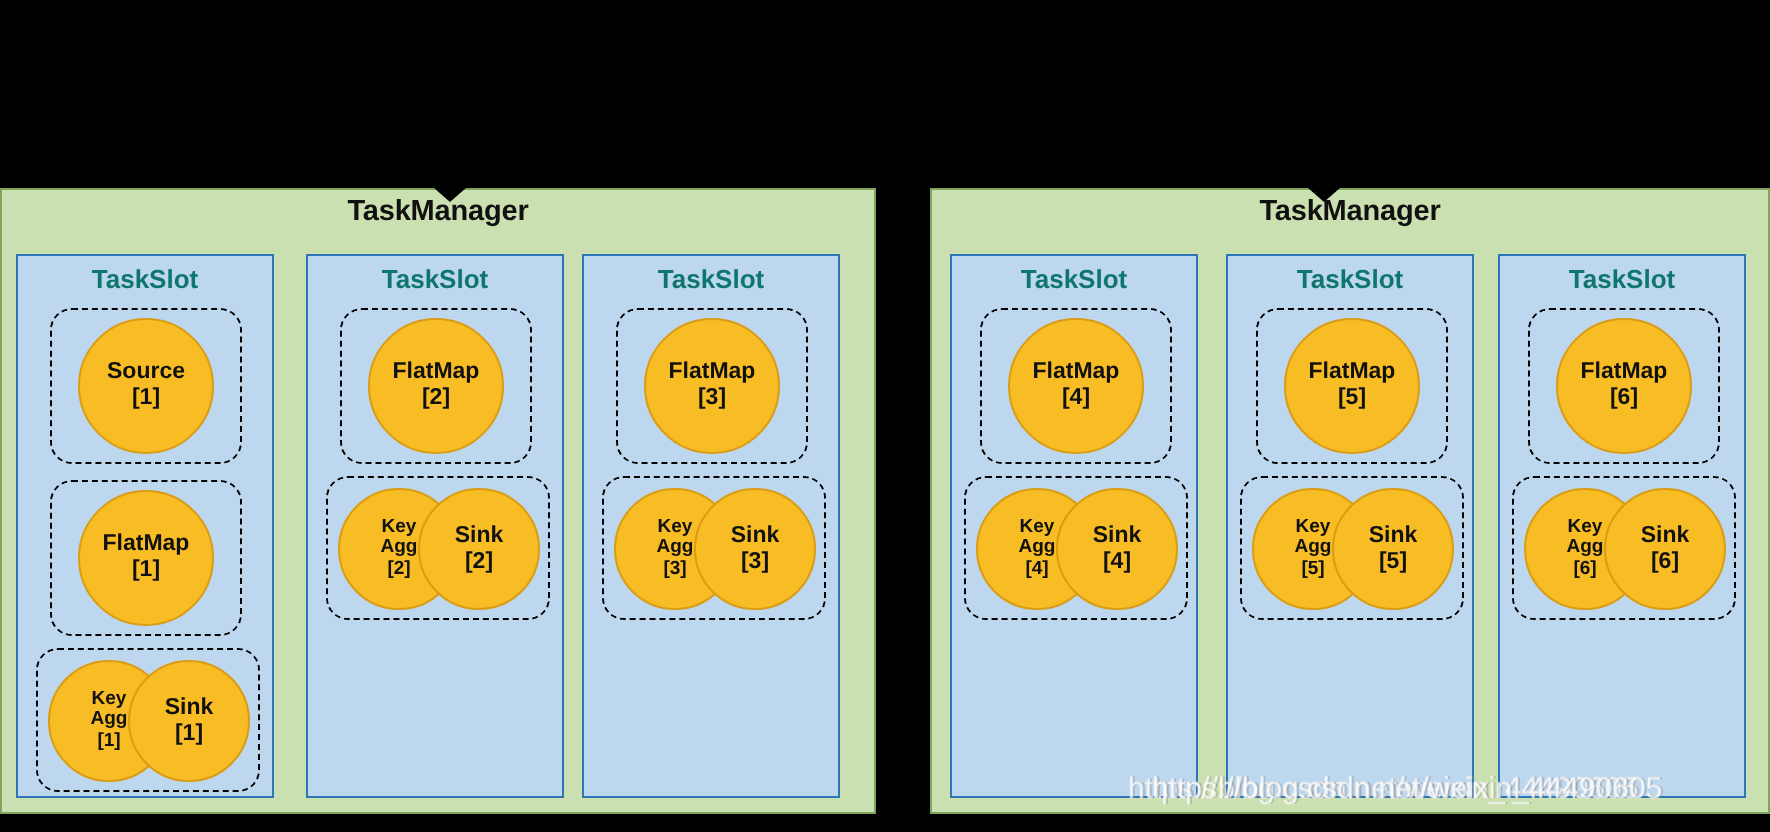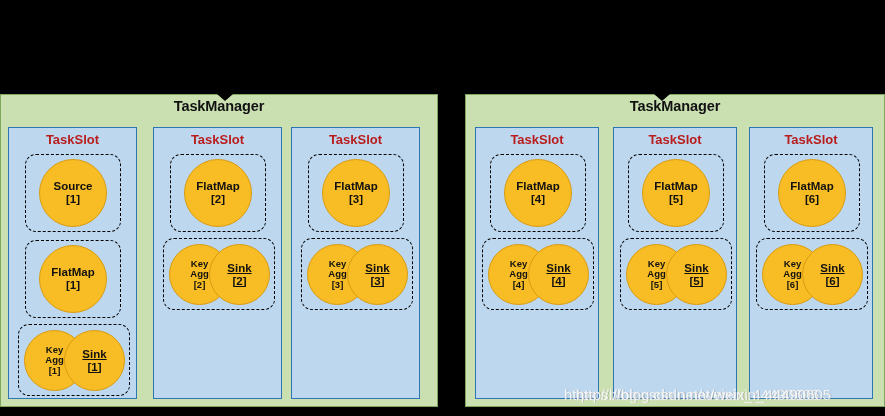--- a/index.html
+++ b/index.html
@@ -72,21 +72,21 @@
   .tm-right .ts1 { left: 147px; width: 124px; }
   .tm-right .ts2 { left: 283px; width: 124px; }
 
   .ts-title {
     position: absolute;
     left: 0; right: 0;
     top: 4px;
     text-align: center;
     font-size: 13px;
     font-weight: bold;
-    color: #b91c1c;
+    color: #0f766e;
   }
 
   
   .taskgroup {
     position: absolute;
     border: 1.6px dashed #000000;
     border-radius: 11px;
     box-sizing: border-box;
   }
   
@@ -113,21 +113,21 @@
     width: 68px; height: 68px;
     font-size: 11.5px;
     font-weight: bold;
   }
   .c-small {
     width: 61px; height: 61px;
     font-weight: bold;
     text-align: center;
   }
   .c-keyagg { font-size: 9.5px; }
-  .c-sink   { font-size: 11.5px; text-decoration: underline; }
+  .c-sink   { font-size: 11.5px; }
 
   .c-idx { display: block; }
 
   
   .watermark {
     position: absolute;
     left: 564px;
     top: 386px;
     width: 290px;
     height: 22px;

